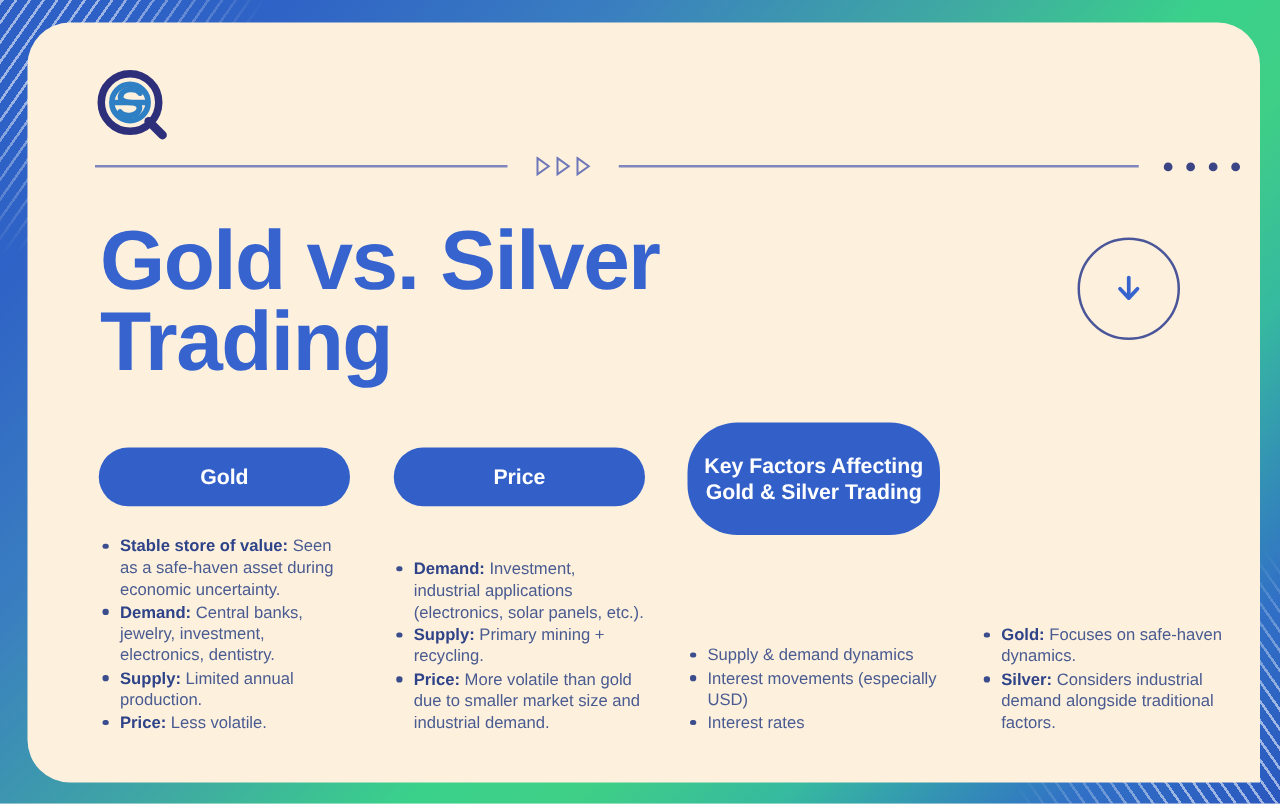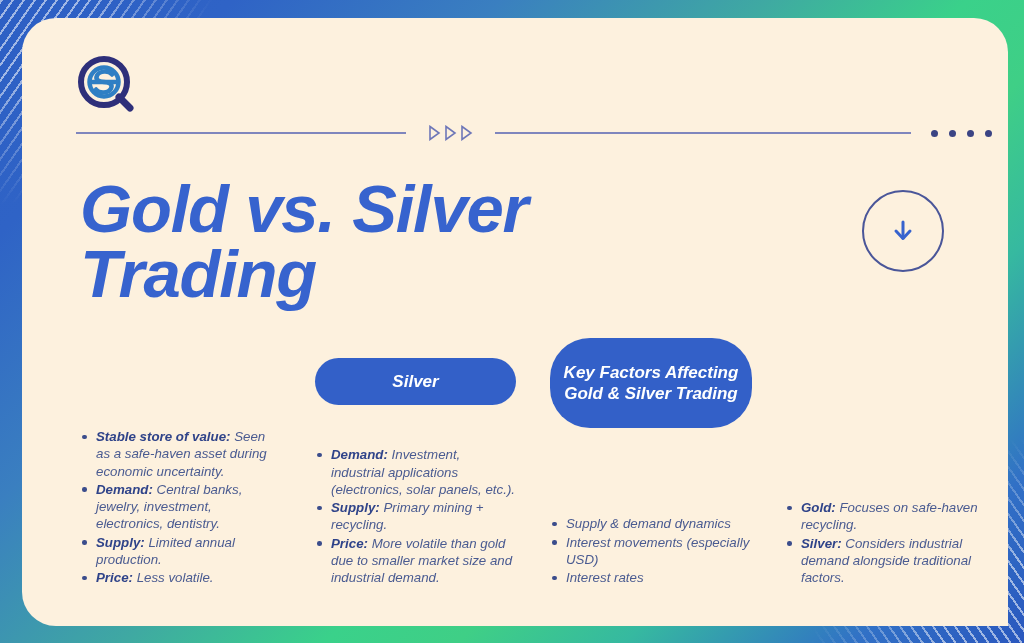--- a/index.html
+++ b/index.html
@@ -21,21 +21,20 @@
         #2d5fc4 0%,
         #2f63c6 14%,
         #3a7fc0 30%,
         #3fa9a2 46%,
         #3ad18a 58%,
         #3fcf86 66%,
         #36b9a0 76%,
         #3170c6 90%,
         #2a57be 100%);
     overflow: hidden;
-    font-style: italic;
   }
 
   
   .stripes {
     position: absolute;
     pointer-events: none;
     background-image: repeating-linear-gradient(
       -55deg,
       rgba(255,255,255,0.00) 0px,
       rgba(255,255,255,0.00) 7px,
@@ -251,21 +250,22 @@
     </div>
 
     <div class="dl-circle">
       <svg width="32" height="32" viewBox="0 0 32 32">
         <line x1="16" y1="7" x2="16" y2="23" stroke="#3763ce" stroke-width="3" stroke-linecap="round"></line>
         <path d="M9 16 L16 23.5 L23 16" fill="none" stroke="#3763ce" stroke-width="3" stroke-linecap="round" stroke-linejoin="round"></path>
       </svg>
     </div>
 
     <div class="pills">
-      <div class="pill pill-2">Silver</div>
+      <div class="pill pill-1">Gold</div>
+      <div class="pill pill-2">Price</div>
       <div class="pill pill-3">Key Factors Affecting Gold &amp; Silver Trading</div>
     </div>
 
     <div class="columns">
       <div class="col">
           <ul>
             <li><b>Stable store of value:</b><span> Seen as a safe-haven asset during economic uncertainty.</span></li>
             <li><b>Demand:</b><span> Central banks, jewelry, investment, electronics, dentistry.</span></li>
             <li><b>Supply:</b><span> Limited annual production.</span></li>
             <li><b>Price:</b><span> Less volatile.</span></li>
@@ -280,20 +280,20 @@
         </div>
       <div class="col">
           <ul>
             <li><span>Supply &amp; demand dynamics</span></li>
             <li><span>Interest movements (especially USD)</span></li>
             <li><span>Interest rates</span></li>
           </ul>
         </div>
       <div class="col">
           <ul>
-            <li><b>Gold:</b><span> Focuses on safe-haven recycling.</span></li>
+            <li><b>Gold:</b><span> Focuses on safe-haven dynamics.</span></li>
             <li><b>Silver:</b><span> Considers industrial demand alongside traditional factors.</span></li>
           </ul>
         </div>
     </div>
 
   </div>
 </div>
 
 </body></html>

